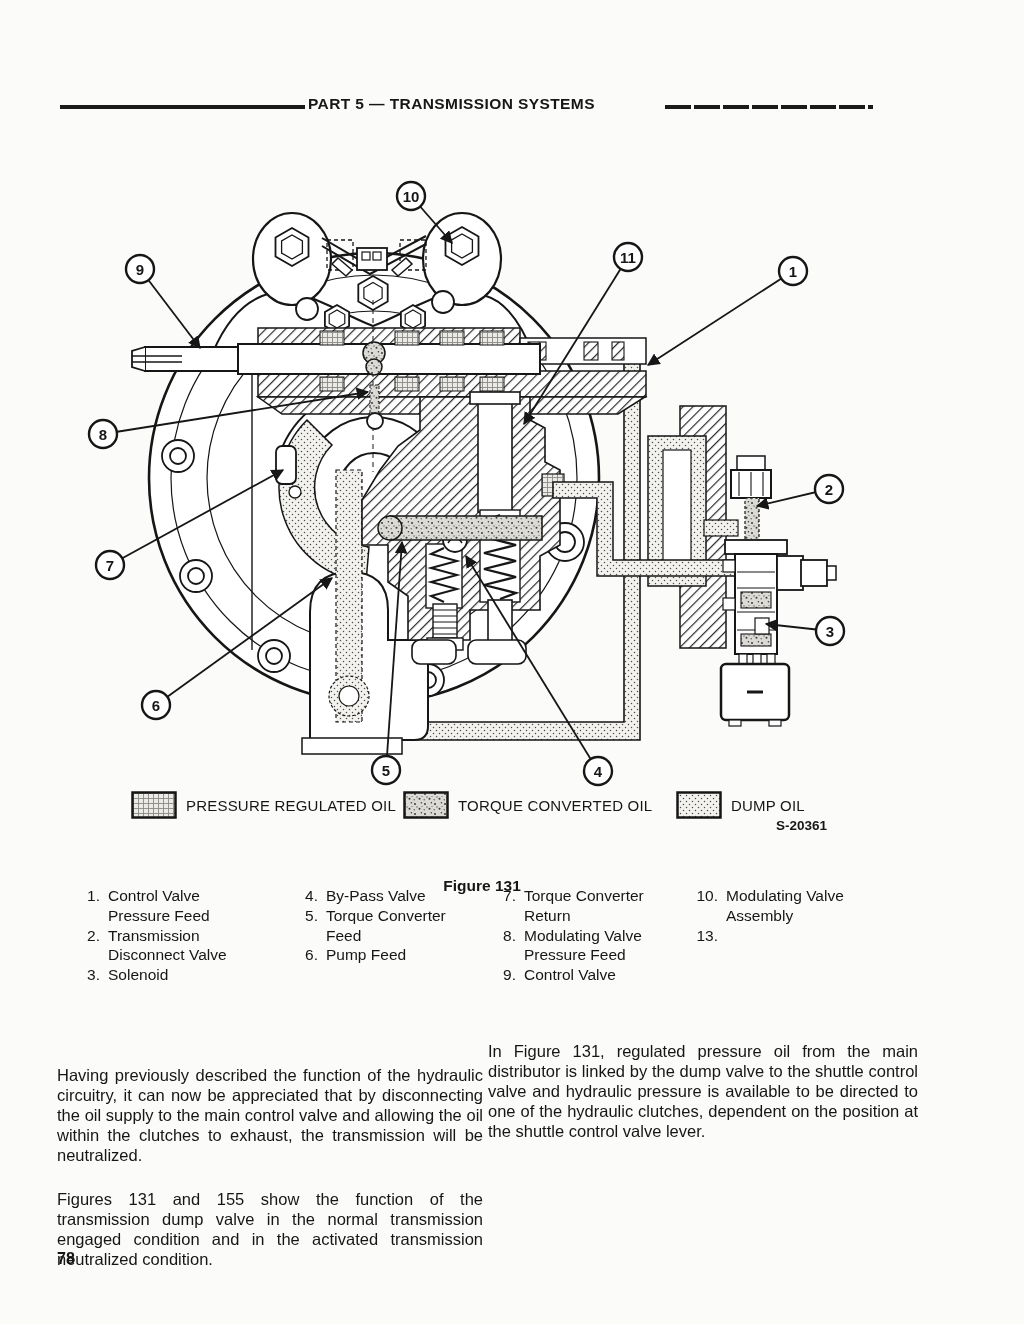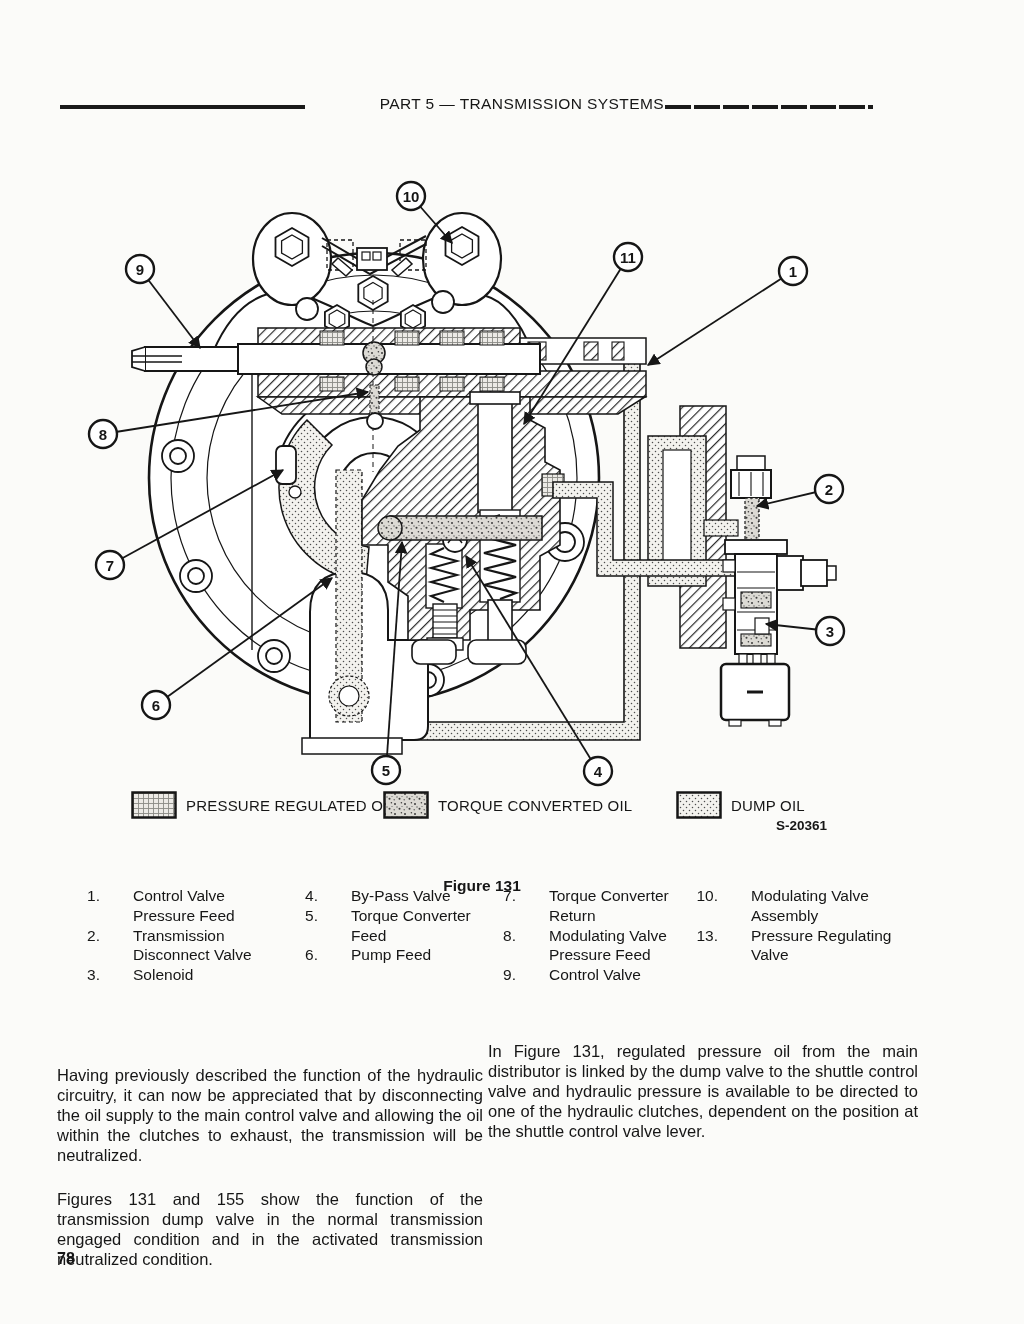--- a/index.html
+++ b/index.html
@@ -1,41 +1,41 @@
 <!DOCTYPE html>
 <html><head>
 <meta charset="utf-8">
 <style>
   html,body{margin:0;padding:0;}
   body{width:1024px;height:1324px;position:relative;background:#fbfbf9;color:#161616;
        font-family:"Liberation Sans",sans-serif;overflow:hidden;}
   .abs{position:absolute;}
   
-  .hdr-title{left:308px;top:95px;width:356px;text-align:right;font-size:15.5px;font-weight:normal;letter-spacing:.4px;}
+  .hdr-title{left:308px;top:95px;width:356px;text-align:left;font-size:15.5px;font-weight:bold;letter-spacing:.4px;}
   .rule{top:105px;height:3.5px;background:#1a1a1a;}
   .rule-l{left:60px;width:245px;}
   .rule-r{left:665px;width:208px;background:repeating-linear-gradient(90deg,#1a1a1a 0 26px,#fbfbf9 26px 29px);}
   
   #diagram{left:0;top:140px;}
   
   .legend-item{top:791px;display:flex;align-items:center;gap:9px;}
   .legend-item .lbl{font-size:15px;letter-spacing:.2px;}
   .swatch{display:block;}
   .refcode{left:776px;top:818px;width:110px;font-size:13.5px;font-weight:bold;}
   
   .figcap{left:52px;top:847px;width:860px;text-align:center;line-height:1.3;margin-top:29px;}
   .figcap .l1{font-size:15.5px;font-weight:bold;}
   .figcap .l2{font-size:15.5px;font-weight:bold;}
   
   .parts{left:70px;top:886px;width:900px;display:flex;}
   .pcol{display:flex;flex-direction:column;gap:0px;}
   .pcol1{width:218px;} .pcol2{width:198px;} .pcol3{width:202px;} .pcol4{width:220px;}
   .pitem{display:grid;grid-template-columns:30px 1fr;column-gap:8px;font-size:15.5px;line-height:1.28;}
   .pnum{text-align:right;}
-  .pname{white-space:pre-line;margin-left:25px;}
+  .pname{white-space:pre-line;}
   
   .bodycol{font-size:16.5px;line-height:1.21;text-align:justify;}
   .bodycol p{margin:0 0 24px 0;}
   .bcol-left{left:57px;top:1066px;width:426px;}
   .bcol-right{left:488px;top:1042px;width:430px;}
   .pageno{left:57px;top:1250px;font-size:16px;font-weight:bold;}
 </style>
 </head>
 <body>
 
@@ -290,21 +290,21 @@
       </g>
   </g>
 </svg>
 
 <div class="abs legend-item" style="left:131px;">
   <svg class="swatch" width="46" height="28">
     <rect x="1.5" y="1.5" width="43" height="25" fill="url(#pat-reg)" stroke="#161616" stroke-width="2.5"></rect>
   </svg>
   <span class="lbl">PRESSURE REGULATED OIL</span>
 </div>
-<div class="abs legend-item" style="left:383px;">
+<div class="abs legend-item" style="left:403px;">
   <svg class="swatch" width="46" height="28">
     <rect x="1.5" y="1.5" width="43" height="25" fill="url(#pat-tc)" stroke="#161616" stroke-width="2.5"></rect>
   </svg>
   <span class="lbl">TORQUE CONVERTED OIL</span>
 </div>
 <div class="abs legend-item" style="left:637px;padding-left:39px;">
   <svg class="swatch" width="46" height="28">
     <rect x="1.5" y="1.5" width="43" height="25" fill="url(#pat-dump)" stroke="#161616" stroke-width="2.5"></rect>
   </svg>
   <span class="lbl">DUMP OIL</span>
@@ -364,22 +364,20 @@
       </div>
   </div>
   <div class="pcol pcol4">
     <div class="pitem">
         <span class="pnum">10.</span>
         <span class="pname">Modulating Valve
 Assembly</span>
       </div>
     <div class="pitem">
         <span class="pnum">13.</span>
-        <span class="pname">Pressure Regulating
-Valve</span>
       </div>
   </div>
 </div>
 
 <div class="abs bodycol bcol-left">
   <p>Having previously described the function of the hydraulic circuitry, it can now be appreciated that by disconnecting the oil supply to the main control valve and allowing the oil within the clutches to exhaust, the transmission will be neutralized.</p>
   <p>Figures 131 and 155 show the function of the transmission dump valve in the normal transmission engaged condition and in the activated transmission neutralized condition.</p>
 </div>
 <div class="abs bodycol bcol-right">
   <p>In Figure 131, regulated pressure oil from the main distributor is linked by the dump valve to the shuttle control valve and hydraulic pressure is available to be directed to one of the hydraulic clutches, dependent on the position at the shuttle control valve lever.</p>

